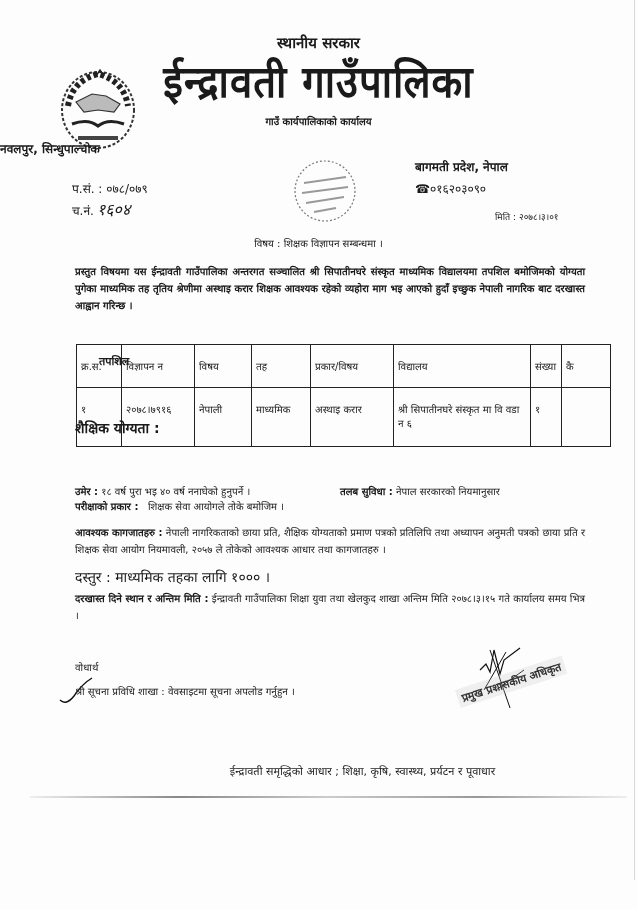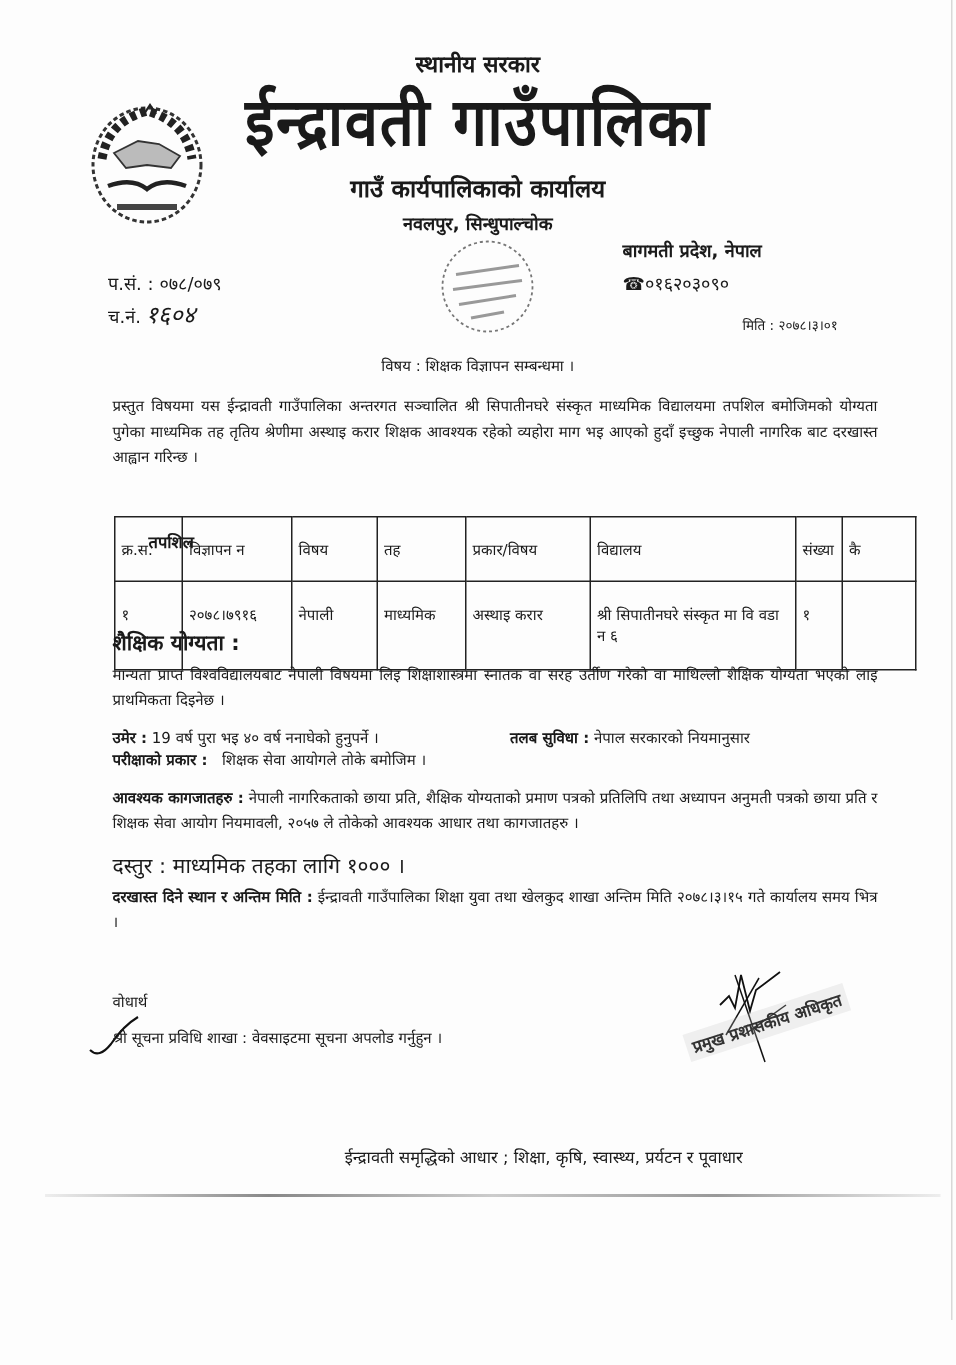--- a/index.html
+++ b/index.html
@@ -6,33 +6,33 @@
   body {
     width: 637px; height: 910px; background: #fdfdfd; position: relative; overflow: hidden;
     font-family: "DejaVu Sans", sans-serif; color: #1a1a1a;
   }
   .page { position: absolute; left: 0; top: 0; width: 637px; height: 808px; }
   .edge-right { position: absolute; right: 2px; top: 0; width: 1px; height: 880px; background: #d8d8d8; }
   .edge-bottom { position: absolute; left: 30px; right: 10px; bottom: 10px; height: 2px; background: linear-gradient(90deg,#eee,#888,#ccc,#999,#eee); }
   .abs { position: absolute; white-space: nowrap; }
   .hdr-small { left: 0; width: 637px; text-align: center; top: 32px; font-size: 15px; font-weight: bold; }
   .hdr-big { left: 0; width: 637px; text-align: center; top: 52px; font-size: 40px; font-weight: bold; letter-spacing: 1px; transform: scaleY(1.1); }
-  .hdr-office { left: 0; width: 637px; text-align: center; top: 114px; font-size: 16px; font-weight: bold; }
-  .hdr-addr { left: 0; width: 637px; text-align: center; top: 140px; font-size: 12px; font-weight: bold; }
+  .hdr-office { left: 0; width: 637px; text-align: center; top: 114px; font-size: 10px; font-weight: bold; }
+  .hdr-addr { left: 0; width: 637px; top: 140px; font-size: 12px; font-weight: bold; }
   .logo { left: 58px; top: 66px; width: 80px; height: 96px; }
   .seal { left: 290px; top: 155px; width: 70px; height: 72px; }
   .right-prov { left: 415px; top: 158px; font-size: 12px; font-weight: bold; }
   .right-phone { left: 415px; top: 180px; font-size: 12px; }
   .ref1 { left: 72px; top: 180px; font-size: 12px; }
   .ref2 { left: 72px; top: 198px; font-size: 12px; }
   .ref2 .hand { font-family: "DejaVu Serif", serif; font-style: italic; font-size: 16px; margin-left: 3px; }
   .date { left: 495px; top: 210px; font-size: 9px; }
   .subject { left: 0; width: 637px; text-align: center; top: 236px; font-size: 10px; }
   .para { left: 75px; width: 510px; font-size: 10px; line-height: 17px; white-space: normal; text-align: justify; }
-  .p1 { top: 263px; }
+  .p1 { top: 263px; font-weight: bold; }
   .tapashil { left: 99px; top: 322px; font-size: 11px; font-weight: bold; margin-top: 31px; }
   table.ad { position: absolute; left: 76px; top: 344px; border-collapse: collapse; font-size: 10px; }
   table.ad td, table.ad th { border: 1px solid #222; padding: 14px 4px; vertical-align: top; text-align: left; font-weight: normal; height: 13px; }
   table.ad tr.row td { height: 30px; }
   .lbl { font-weight: bold; }
   .qual-h { left: 75px; top: 418px; font-size: 14px; font-weight: bold; }
   .p2 { top: 442px; }
   .age { left: 75px; top: 484px; font-size: 10px; }
   .salary { left: 340px; top: 484px; font-size: 10px; }
   .exam { left: 75px; top: 499px; font-size: 10px; }
@@ -117,25 +117,24 @@
       <td>माध्यमिक</td>
       <td>अस्थाइ करार</td>
       <td>श्री सिपातीनघरे संस्कृत मा वि वडा न ६</td>
       <td>१</td>
       <td></td>
     </tr>
   </tbody>
     </table>
 
   <div class="abs qual-h">शैक्षिक योग्यता :</div>
-  <div class="abs para p2">मान्यता प्राप्त विश्वविद्यालयबाट नेपाली विषयमा लिइ शिक्षाशास्त्रमा स्नातक वा  सरह उर्तीण गरेको वा माथिल्लो शैक्षिक योग्यता भएको लाइ प्राथमिकता दिइनेछ ।</div>
 
   <div class="abs age">
     <span class="lbl">उमेर :</span>
-    <span>19 वर्ष पुरा भइ ४० वर्ष ननाघेको हुनुपर्ने ।</span>
+    <span>१८ वर्ष पुरा भइ ४० वर्ष ननाघेको हुनुपर्ने ।</span>
   </div>
   <div class="abs salary">
     <span class="lbl">तलब सुविधा :</span>
     <span>नेपाल सरकारको नियमानुसार</span>
   </div>
   <div class="abs exam">
     <span class="lbl">परीक्षाको प्रकार :</span>
     &nbsp;&nbsp;<span>शिक्षक सेवा आयोगले तोके बमोजिम ।</span>
   </div>
 

